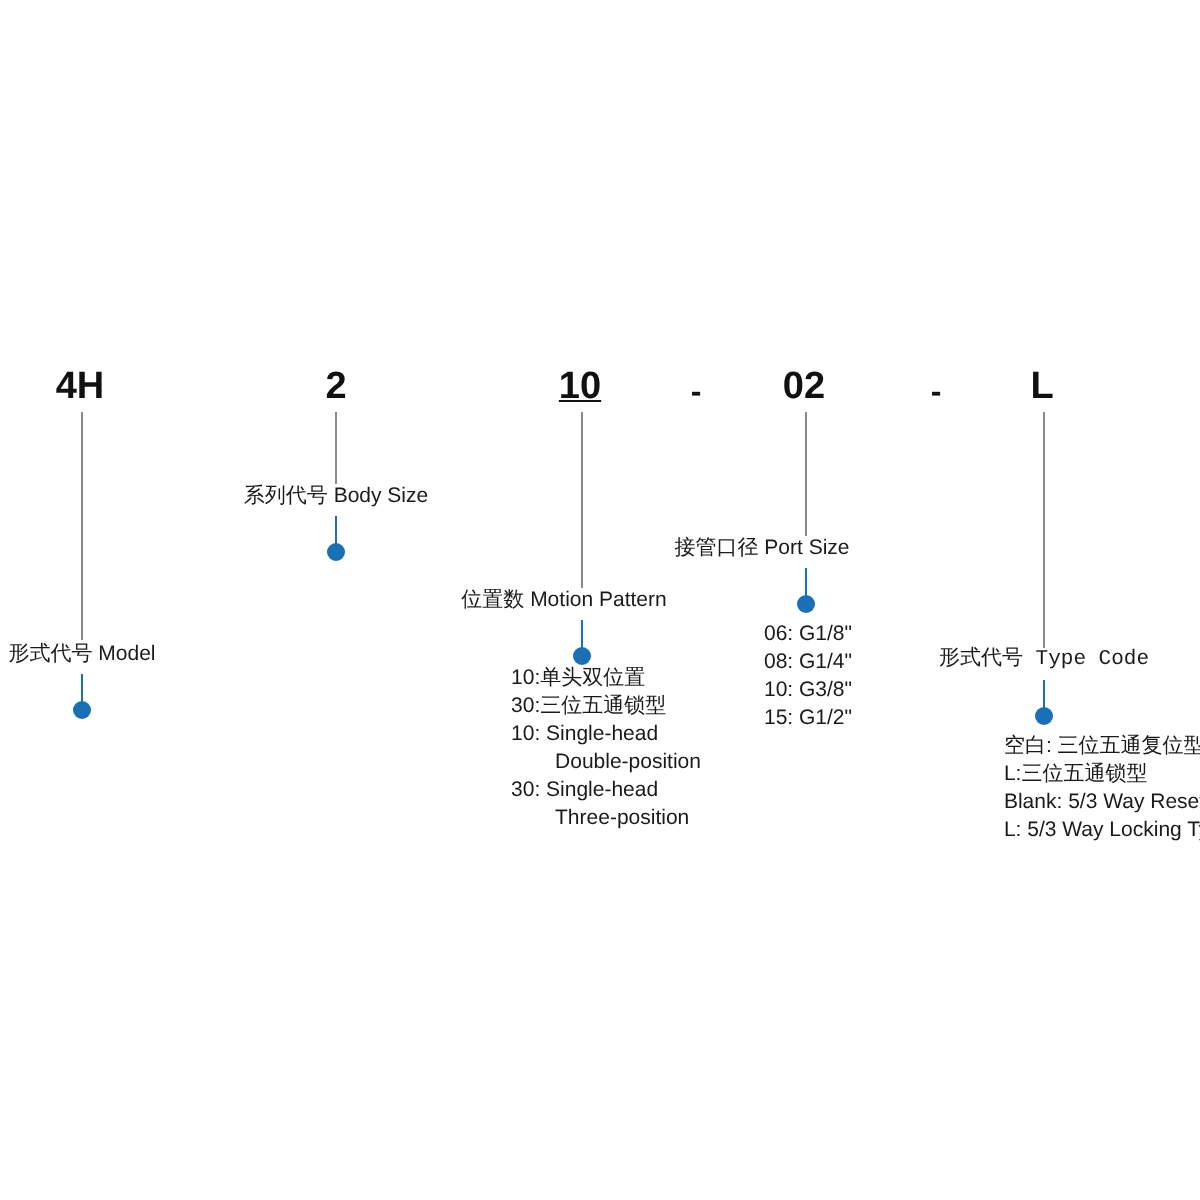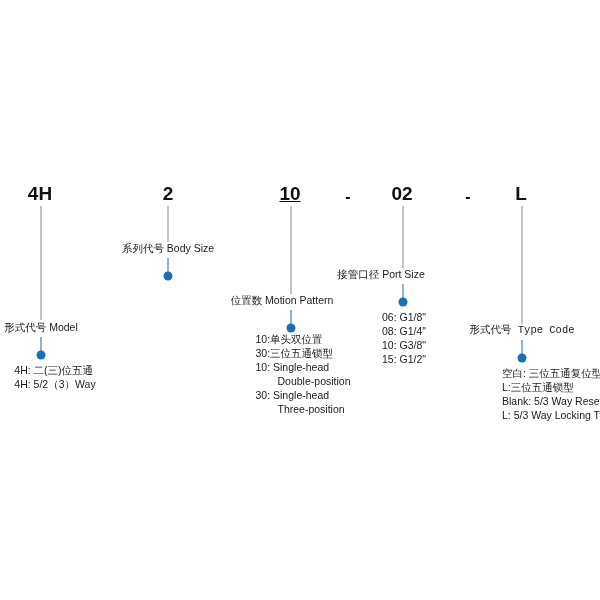--- a/index.html
+++ b/index.html
@@ -113,24 +113,20 @@
   <div class="code" style="left:402px; top:184px;">02</div>
 
   <div class="dash" style="left:468px; top:188px;">-</div>
 
   <div class="code" style="left:521px; top:184px;">L</div>
 
   <div class="leader-gray" style="left:41px; top:206px; height:114px;"></div>
   <div class="field-label" style="left:41px; top:321px;">形式代号 Model</div>
   <div class="leader-blue" style="left:41px; top:337px; height:16px;"></div>
   <div class="dot" style="left:41px; top:355px;"></div>
-  <div class="options" style="left:55px; top:363px; transform:translateX(-50%);">
-    <span class="opt align-left">4H: 二(三)位五通</span>
-    <span class="opt align-left">4H: 5/2（3）Way</span>
-  </div>
 
   <div class="leader-gray" style="left:168px; top:206px; height:36px;"></div>
   <div class="field-label" style="left:168px; top:242px;">系列代号 Body Size</div>
   <div class="leader-blue" style="left:168px; top:258px; height:16px;"></div>
   <div class="dot" style="left:168px; top:276px;"></div>
 
   <div class="leader-gray" style="left:291px; top:206px; height:88px;"></div>
   <div class="field-label" style="left:282px; top:294px;">位置数 Motion Pattern</div>
   <div class="leader-blue" style="left:291px; top:310px; height:16px;"></div>
   <div class="dot" style="left:291px; top:328px;"></div>

